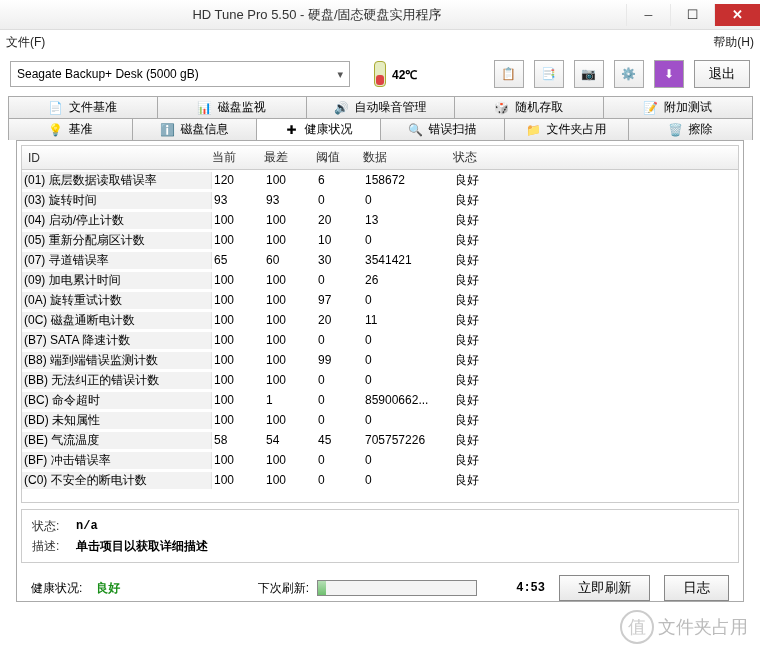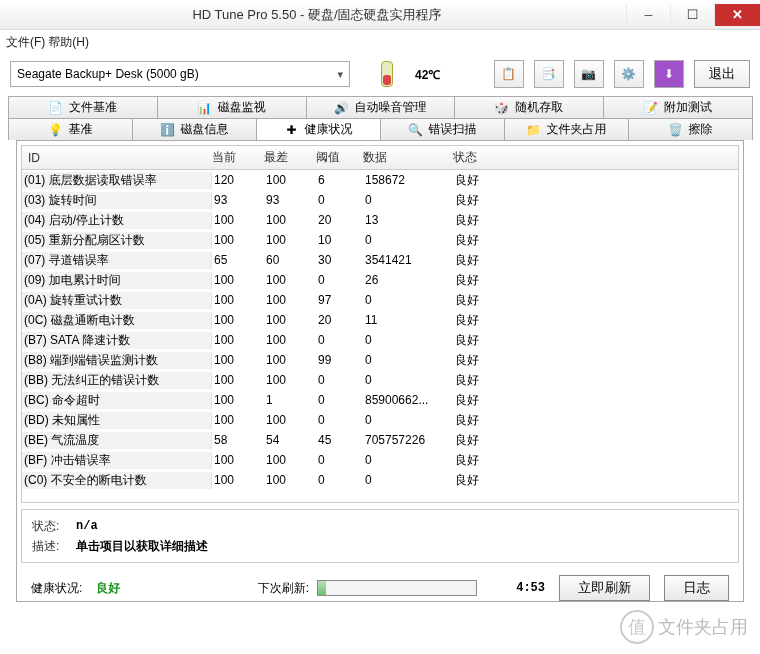--- a/index.html
+++ b/index.html
@@ -4,26 +4,26 @@
 <style>
 * { box-sizing: border-box; margin: 0; padding: 0; }
 body { font-family: "Microsoft YaHei", "SimSun", Tahoma, sans-serif; font-size: 12px; background: #fff; width: 760px; }
 .titlebar { height: 30px; background: linear-gradient(#fff,#eee); display: flex; align-items: center; border-bottom: 1px solid #ddd; }
 .titlebar-title { flex: 1; text-align: center; color: #333; font-size: 13px; padding-left: 8px; }
 .win-btn { width: 44px; height: 22px; display: flex; align-items: center; justify-content: center; font-size: 13px; color: #333; border-left: 1px solid #e8e8e8; }
 .win-min::before { content: "─"; font-size: 11px; }
 .win-max::before { content: "☐"; }
 .win-close { background: #c83030; color: #fff; font-weight: bold; width: 46px; height: 22px; }
 .win-close::before { content: "✕"; }
-.menubar { height: 24px; display: flex; align-items: center; padding: 0 6px; gap: 3px; color: #222; }
+.menubar { height: 24px; display: flex; align-items: center; padding: 0 6px; gap: 3px; color: #222; justify-content: space-between; }
 .menubar span { cursor: default; }
 .toolbar { height: 40px; display: flex; align-items: center; padding: 4px 10px; gap: 10px; }
 .drive-select { width: 340px; height: 26px; border: 1px solid #aaa; padding: 2px 6px; display: flex; align-items: center; justify-content: space-between; background: #fff; }
 .drive-select::after { content: "▾"; color: #555; font-size: 11px; }
-.temp-group { display: flex; align-items: center; gap: 22px; margin-left: 21px; }
+.temp-group { display: flex; align-items: center; gap: 6px; margin-left: 14px; }
 .thermo { width: 12px; height: 26px; border: 1px solid #aa3; border-radius: 4px; position: relative; background: #e6ecc0; }
 .thermo::after { content: ""; position: absolute; bottom: 1px; left: 1px; right: 1px; height: 10px; background: #d44; border-radius: 3px; }
 .temp-text { font-weight: bold; }
 .spacer { flex: 1; }
 .tb-btn { width: 30px; height: 28px; border: 1px solid #aaa; display: flex; align-items: center; justify-content: center; background: linear-gradient(#fdfdfd,#ececec); font-size: 14px; }
 .exit-btn { width: 56px; height: 28px; border: 1px solid #999; background: linear-gradient(#fdfdfd,#eee); }
 .save-btn { background: #a050c8; color: #fff; }
 .tabs-area { padding: 2px 8px 0 8px; }
 .tabrow { display: flex; }
 .tab { flex: 1; height: 22px; border: 1px solid #aaa; border-bottom: none; display: flex; align-items: center; justify-content: center; gap: 6px; background: linear-gradient(#f9f9f9,#e9e9e9); font-size: 12px; cursor: default; margin-right: -1px; }

